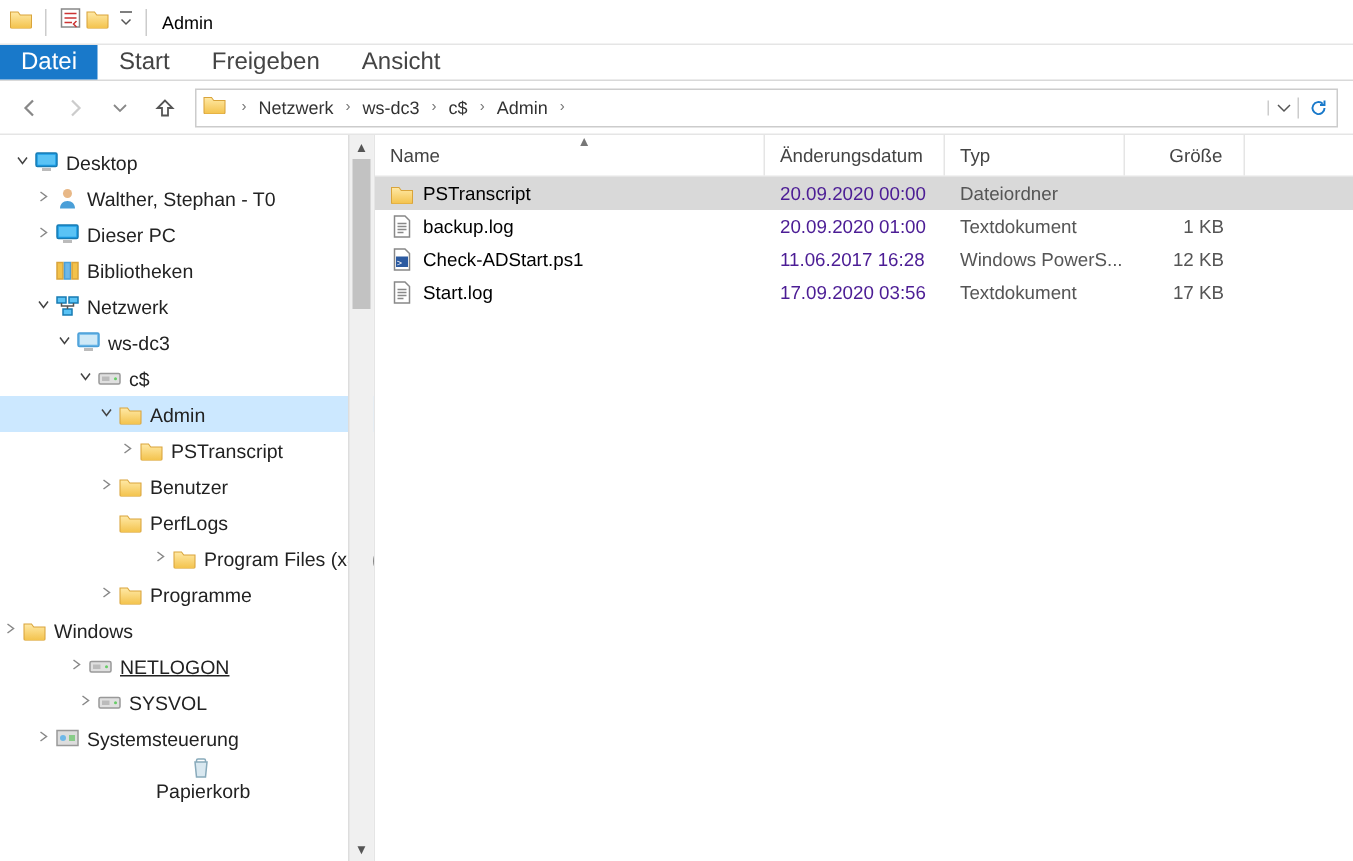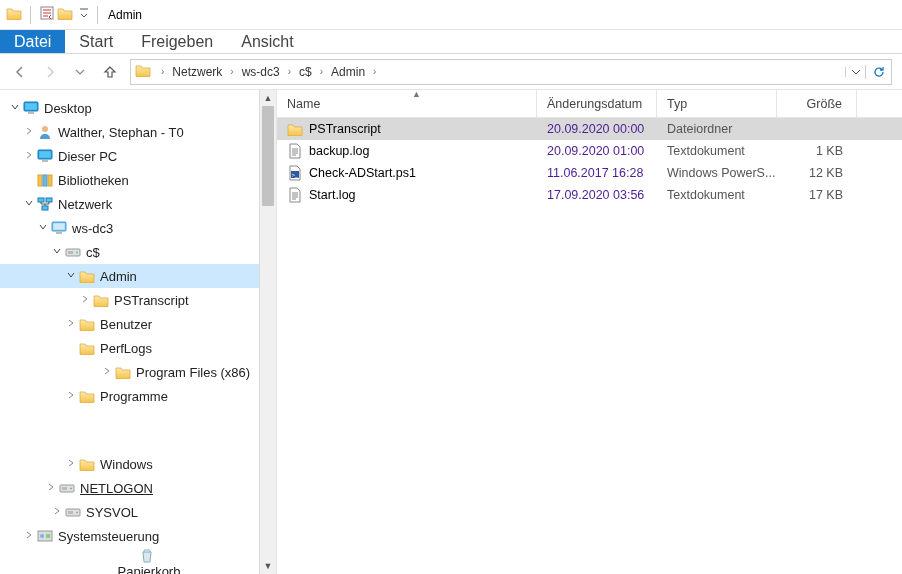--- a/index.html
+++ b/index.html
@@ -25,21 +25,21 @@
 .addr-wrap { flex: 1; height: 26px; border: 1px solid #ccc; display: flex; align-items: center; margin: 0 4px; padding-left: 4px; }
 .addr-icon { margin-right: 4px; }
 .crumb { font-size: 12px; color: #333; padding: 0 2px; display: flex; align-items: center; height: 100%; }
 .crumb-sep { color: #777; padding: 0 6px; font-size: 10px; }
 .addr-right { margin-left: auto; display: flex; align-items: center; }
 .addr-drop { width: 20px; text-align: center; color: #555; border-left: 1px solid #ccc; height: 100%; display:flex; align-items:center; justify-content:center;}
 .refresh { width: 26px; text-align: center; color: #1979ca; border-left: 1px solid #ccc; height:100%; display:flex; align-items:center; justify-content:center;}
 
 
 .main { flex: 1; display: flex; overflow: hidden; }
-.tree { width: 277px; border-right: 1px solid #e5e5e5; padding-top: 6px; overflow-y: auto; position: relative; font-size: 13px; color: #222; }
+.tree { width: 250px; border-right: 1px solid #e5e5e5; padding-top: 6px; overflow-y: auto; position: relative; font-size: 13px; color: #222; }
 .tree-item { height: 24px; display: flex; align-items: center; white-space: nowrap; }
 .tree-item.sel { background: #cce8ff; }
 .expander { width: 14px; text-align: center; color: #555; font-size: 12px; flex-shrink: 0; }
 .expander.none { visibility: hidden; }
 .tree-icon { width: 18px; flex-shrink: 0; margin-right: 4px; display:flex; align-items:center; justify-content:center;}
 .tree-label { }
 
 .scrollbar-v { position: absolute; right: 0; top: 0; bottom: 0; width: 17px; background: #f0f0f0; border-left: 1px solid #ddd; }
 .scroll-thumb { position: absolute; left: 2px; right: 2px; top: 16px; height: 100px; background: #c2c2c2; }
 .scroll-arrow { position:absolute; left:0; right:0; height:16px; display:flex; align-items:center; justify-content:center; color:#555; font-size:9px;}
@@ -310,21 +310,21 @@
           <span class="expander"><svg width="10" height="10" viewBox="0 0 10 10">
               <path d="M3 2l4 3-4 3" fill="none" stroke="#888"></path>
             </svg></span>
           <span class="tree-icon">
             <svg class="folder-svg" viewBox="0 0 16 13">
               <path d="M1 2h5l1.5 2H15v8c0 .5-.4 1-1 1H2c-.6 0-1-.5-1-1V2z" fill="url(#fg)" stroke="#d9a43b" stroke-width=".7"></path>
             </svg>
           </span>
           <span class="tree-label">Programme</span>
         </div>
-        <div class="tree-item" style="padding-left: 64px; margin-top: 44px;">
+        <div class="tree-item" style="">
           <span class="expander"><svg width="10" height="10" viewBox="0 0 10 10">
               <path d="M3 2l4 3-4 3" fill="none" stroke="#888"></path>
             </svg></span>
           <span class="tree-icon">
             <svg class="folder-svg" viewBox="0 0 16 13">
               <path d="M1 2h5l1.5 2H15v8c0 .5-.4 1-1 1H2c-.6 0-1-.5-1-1V2z" fill="url(#fg)" stroke="#d9a43b" stroke-width=".7"></path>
             </svg>
           </span>
           <span class="tree-label">Windows</span>
         </div>

